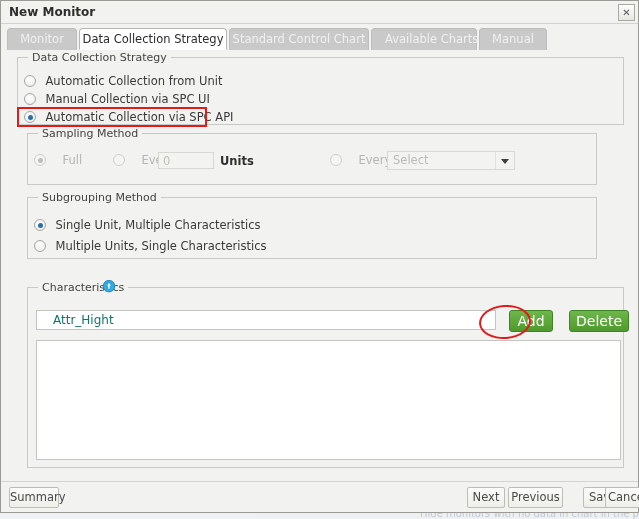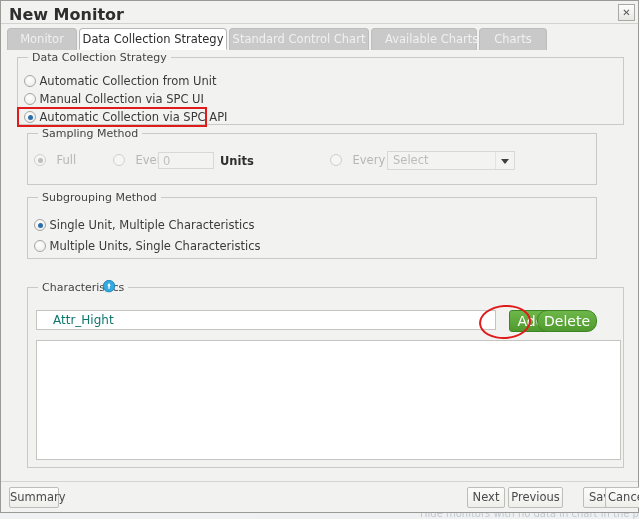--- a/index.html
+++ b/index.html
@@ -44,21 +44,21 @@
 
   .titlebar {
     position: relative;
     height: 23px;
     background: #f2f2f0;
     border-bottom: 1px solid #d2d2ce;
     box-sizing: border-box;
   }
   .titlebar .title {
     position: absolute; left: 8px; top: 4px;
-    font-size: 16px; font-weight: bold;
+    font-size: 12px; font-weight: bold;
     color: #2e2e2e;
   }
   .close-btn {
     position: absolute; right: 3px; top: 3px;
     width: 17px; height: 17px;
     background: linear-gradient(#fdfdfd, #e6e6e2);
     border: 1px solid #a8a8a4;
     box-sizing: border-box;
     cursor: pointer;
     color: #555;
@@ -139,21 +139,21 @@
     background: #2c6ea8;
   }
   .rb.disabled {
     border-color: #cfcfcc;
     background: #f5f5f3;
     cursor: default;
   }
   .rb.disabled.checked::after { background: #bdbdba; }
   .rb-label {
     display: inline-block;
-    margin-left: 0;
+    margin-left: 6px;
     font-size: 11.5px;
     color: #3a3a3a;
     vertical-align: 0;
   }
   .rb-label.disabled { color: #b6b6b3; padding-left: 7px; }
 
   
   .num-input {
     position: absolute;
     box-sizing: border-box;
@@ -285,21 +285,21 @@
   <div class="titlebar">
     <span class="title">New Monitor</span>
     <div class="close-btn">✕</div>
   </div>
 
   <div class="tabstrip">
     <div class="tab" style="left:0px;width:70px;">Monitor</div>
     <div class="tab active" style="left:72px;width:148px;">Data Collection Strategy</div>
     <div class="tab" style="left:222px;width:140px;">Standard Control Chart</div>
     <div class="tab" style="left:364px;width:106px;padding-left:13px;">Available Charts</div>
-    <div class="tab" style="left:472px;width:68px;">Charts</div>
+    <div class="tab" style="left:472px;width:68px;">Manual</div>
   </div>
 
   <div class="fs" style="left:16px; top:56px; width:607px; height:68px;">
     <span class="legend">Data Collection Strategy</span>
 
     <div class="radio-row" style="left:6px; top:16px;">
       <span class="rb"></span>
       <span class="rb-label">Automatic Collection from Unit</span>
     </div>
 
@@ -356,21 +356,21 @@
     </div>
   </div>
 
   <div class="fs" style="left:26px; top:286px; width:597px; height:181px;">
     <span class="legend">Characteristics</span>
 
     <input class="char-input" style="left: 8px; top: 22px; width: 460px; height: 20px;" value="Attr_Hight">
 
     <div class="green-btn" style="left:481px; top:22px; width:44px; height:22px;">Add</div>
 
-    <div class="green-btn" style="left:509px; top:22px; width:60px; height:22px;border-radius:10px;">Delete</div>
+    <div class="green-btn" style="left:541px; top:22px; width:60px; height:22px;">Delete</div>
 
     <div class="listbox" style="left:8px; top:52px; width:585px; height:120px;"></div>
   </div>
 
   <svg class="info-icon" style="left:101px; top:279px;" viewBox="0 0 16 16">
     <circle cx="8" cy="7" r="6.6" fill="#35a9e0"></circle>
     <circle cx="8" cy="7" r="6.6" fill="none" stroke="#1c87bd" stroke-width="1"></circle>
     <path d="M4.5 11.2 L7.6 11.2 L4.1 14.4 Z" fill="#35a9e0"></path>
     <path d="M8 3.4 L10 6.6 L8.8 6.6 L8.8 10 L7.2 10 L7.2 6.6 L6 6.6 Z" fill="#ffffff"></path>
   </svg>

